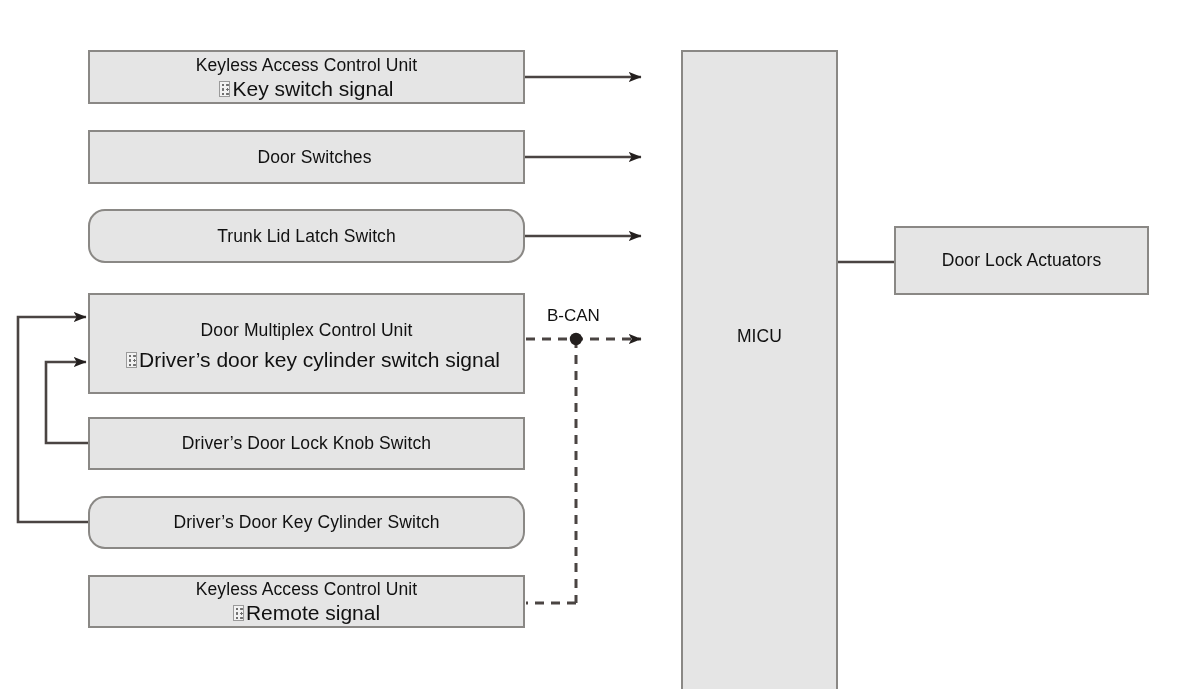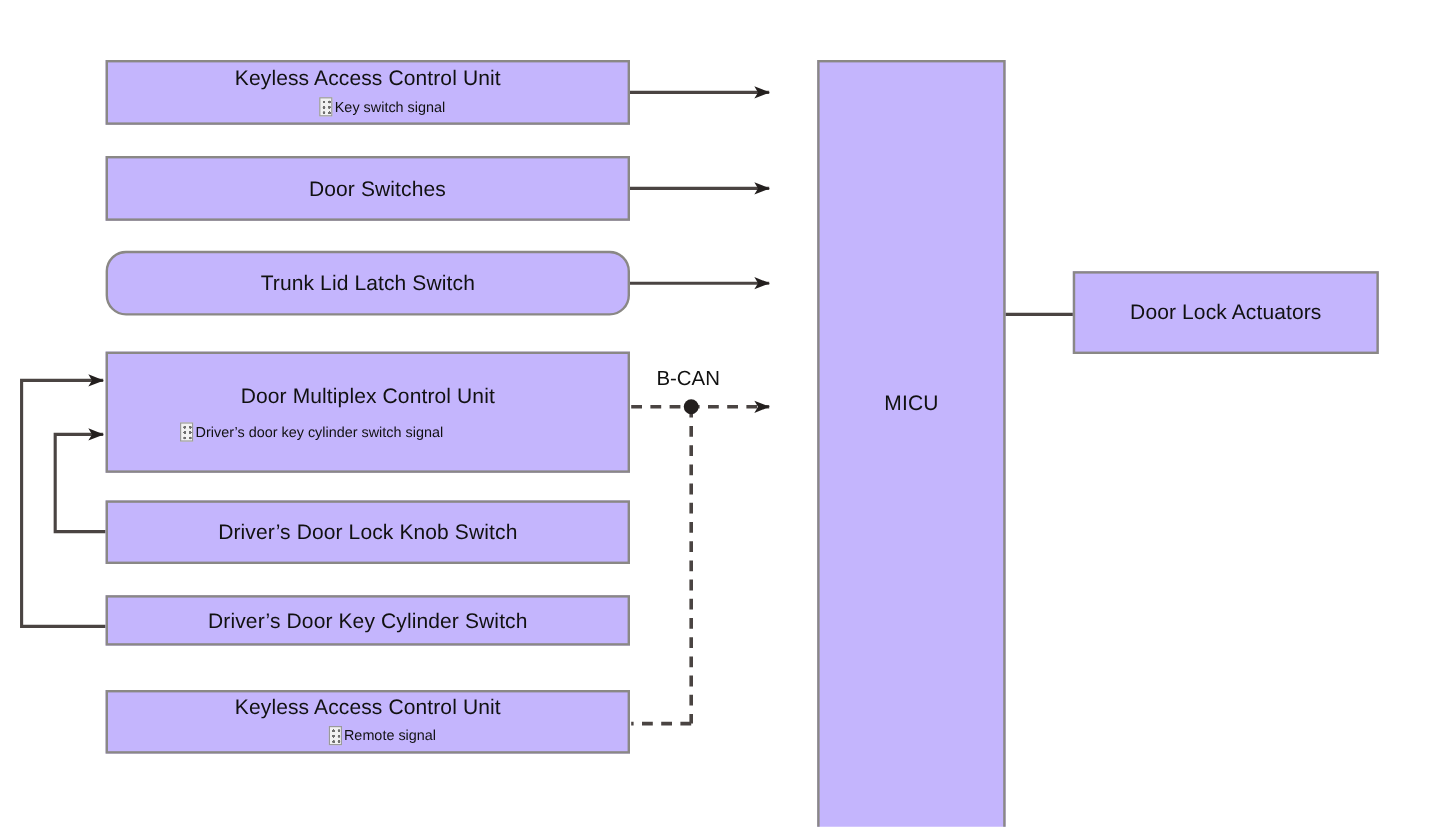--- a/index.html
+++ b/index.html
@@ -9,42 +9,41 @@
     font-family:"Liberation Sans","DejaVu Sans",sans-serif;
     color:#111111;
     overflow:hidden;
     position:relative;
   }
   #diagram{position:absolute;left:0;top:0;width:1200px;height:689px;}
 
   .box{
     position:absolute;
     box-sizing:border-box;
-    background:#c4b5fd;
+    background:#e5e5e5;
     border:2px solid #8a8885;
     display:flex;
     flex-direction:column;
     align-items:center;
     justify-content:center;
     text-align:center;
     z-index:3;
   }
   .box .line1{
     font-size:17.5px;
     line-height:23px;
     letter-spacing:0.1px;
     white-space:nowrap;
   }
   .box .sub{
-    font-size:12px;
+    font-size:21px;
     line-height:24px;
     white-space:nowrap;
     display:flex;
     align-items:center;
-    margin-left:24px;
   }
   .box.left-align .subwrap{
     align-self:flex-start;
     margin-left:36px;
     display:flex;
     flex-direction:row;
     align-items:flex-start;
   }
 
   
@@ -128,21 +127,21 @@
         <span class="tofu"></span>
           <span>Driver’s door key cylinder switch signal</span>
       </div>
     </div>
   </div>
 
   <div class="box" style="left:88px;top:417px;width:437px;height:53px;">
     <div class="line1">Driver’s Door Lock Knob Switch</div>
   </div>
 
-  <div class="box" style="left:88px;top:496px;width:437px;height:42px;">
+  <div class="box" style="left:88px;top:496px;width:437px;height:53px;border-radius:17px;">
     <div class="line1">Driver’s Door Key Cylinder Switch</div>
   </div>
 
   <div class="box" style="left:88px;top:575px;width:437px;height:53px;">
     <div class="line1">Keyless Access Control Unit</div>
     <div class="sub">
       <span class="tofu"></span>
         <span>Remote signal</span>
     </div>
   </div>

